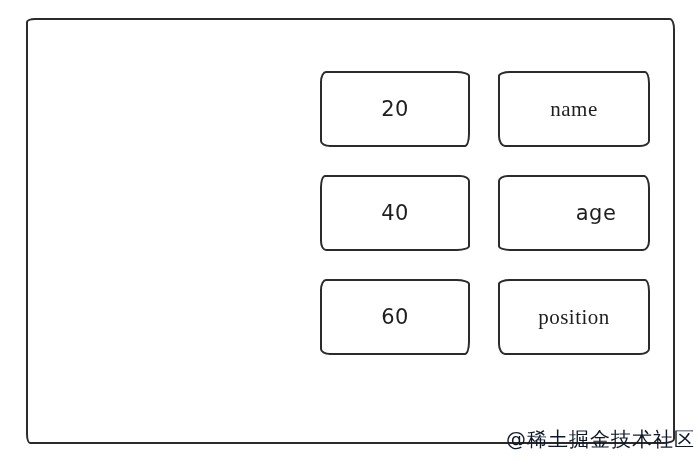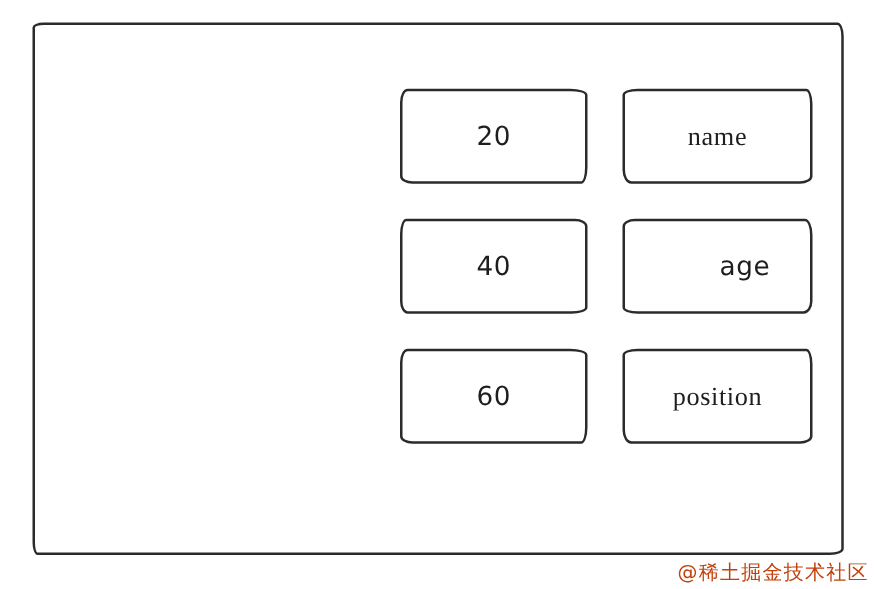--- a/index.html
+++ b/index.html
@@ -59,23 +59,23 @@
     background: #ffffff;
     letter-spacing: 0.5px;
   }
   .cell:nth-child(4n+1) { border-radius: 6px 14px 5px 10px / 11px 5px 13px 6px; }
   .cell:nth-child(4n+2) { border-radius: 12px 5px 10px 7px / 5px 12px 6px 11px; font-family: Liberation Serif, serif; }
   .cell:nth-child(4n+3) { border-radius: 5px 10px 13px 6px / 12px 6px 5px 10px; }
   .cell:nth-child(4n)   { border-radius: 10px 6px 7px 12px / 6px 13px 10px 5px; padding-left: 44px; }
 
   .watermark {
     position: absolute;
-    right: 4px; bottom: 2px;
-    font-size: 16px;
-    color: #c2410c;
+    right: 4px; bottom: 18px;
+    font-size: 20px;
+    color: #0f172a;
     letter-spacing: 1px;
     user-select: none;
   }
 </style>
 </head>
 <body>
 
 <div class="canvas">
 
   <div class="frame"></div>

